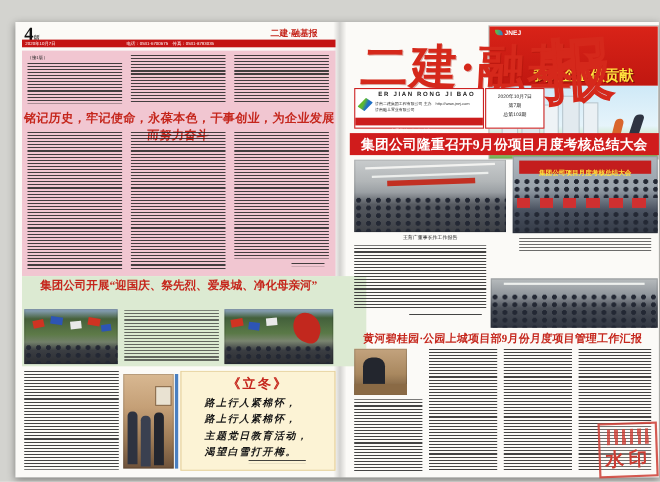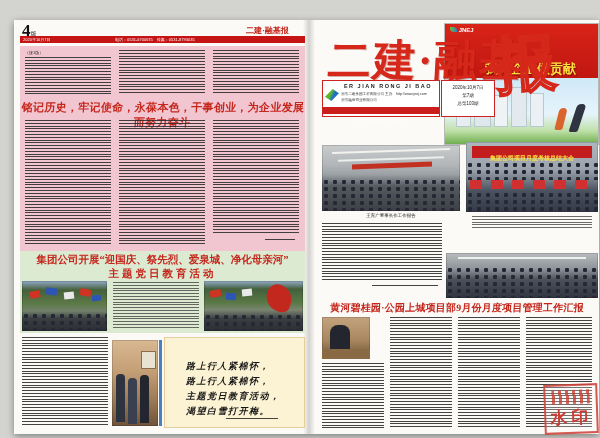--- a/index.html
+++ b/index.html
@@ -38,23 +38,22 @@
     <div class="abs sim" style="left:5px;top:11px;width:86px;height:37px;"></div>
     <div class="abs sim" style="left:99px;top:4px;width:86px;height:44px;"></div>
     <div class="abs sim" style="left:193px;top:4px;width:86px;height:44px;"></div>
     <div class="abs serifB redtxt center" style="left:0;top:54px;width:285px;font-size:11px;letter-spacing:.3px;transform:skewX(-4deg);">铭记历史，牢记使命，永葆本色，干事创业，为企业发展而努力奋斗</div>
     <div class="abs sim" style="left:5px;top:74px;width:86px;height:126px;"></div>
     <div class="abs sim" style="left:99px;top:74px;width:86px;height:126px;"></div>
     <div class="abs sim" style="left:193px;top:74px;width:86px;height:115px;"></div>
     <div class="abs sim" style="left:245px;top:193px;width:30px;height:3px;"></div>
   </div>
 
-  <div class="abs" style="left:6px;top:231px;width:285px;height:82px;background:#dcead2;">
+  <div class="abs" style="left:6px;top:231px;width:285px;height:82px;background:#dcead2;padding-left:28px;">
     <div class="abs serifB redtxt center" style="left:0;top:2px;width:285px;font-size:10.5px;">集团公司开展“迎国庆、祭先烈、爱泉城、净化母亲河”</div>
-    <div class="abs serifB redtxt center" style="left:0;top:16px;width:285px;font-size:10.5px;letter-spacing:3px;">主题党日教育活动</div>
 
     <div class="abs photo" style="left:2px;top:30px;width:85px;height:50px;background:linear-gradient(180deg,#8fa8c6 0%,#46603a 18%,#5d7a48 46%,#72806a 60%,#3a3d42 75%,#2c2e33 100%);">
       <div class="abs" style="left:8px;top:10px;width:10px;height:7px;background:#cf3322;transform:rotate(-12deg);"></div>
       <div class="abs" style="left:24px;top:7px;width:11px;height:7px;background:#2d55b5;transform:rotate(8deg);"></div>
       <div class="abs" style="left:42px;top:11px;width:10px;height:7px;background:#e9e9e9;transform:rotate(-6deg);"></div>
       <div class="abs" style="left:58px;top:8px;width:11px;height:7px;background:#cf3322;transform:rotate(10deg);"></div>
       <div class="abs" style="left:70px;top:14px;width:9px;height:6px;background:#2d55b5;transform:rotate(-8deg);"></div>
       <div class="abs heads" style="left:0;top:32px;width:85px;height:18px;"></div>
     </div>
 
@@ -74,20 +73,21 @@
   <div class="abs photo" style="left:98px;top:320px;width:46px;height:86px;background:linear-gradient(180deg,#d8b892 0%,#c5a077 35%,#9c7a55 70%,#6e523a 100%);">
     <div class="abs" style="left:4px;top:34px;width:9px;height:48px;background:#2e3340;border-radius:4px 4px 0 0;"></div>
     <div class="abs" style="left:16px;top:38px;width:9px;height:46px;background:#3a4050;border-radius:4px 4px 0 0;"></div>
     <div class="abs" style="left:28px;top:35px;width:9px;height:48px;background:#23262f;border-radius:4px 4px 0 0;"></div>
     <div class="abs" style="left:30px;top:12px;width:13px;height:16px;background:#e9e2d2;box-shadow:0 0 0 1px #8a6c4c;"></div>
   </div>
 
   <div class="abs" style="left:145px;top:320px;width:3px;height:86px;background:#4a7fc0;"></div>
 
   <div class="abs" style="left:150px;top:317px;width:141px;height:91px;background:#fcf3d5;box-shadow:0 0 0 1px #e4cf9a inset;">
+    <div class="abs serifB redtxt center" style="left:0;top:4px;width:141px;font-size:12px;letter-spacing:2px;">《立冬》</div>
     <div class="abs serifB" style="left:22px;top:23px;font-size:9px;font-style:italic;letter-spacing:1.5px;color:#161616;">路上行人紧棉怀，</div>
     <div class="abs serifB" style="left:22px;top:38px;font-size:9px;font-style:italic;letter-spacing:1.5px;color:#161616;">路上行人紧棉怀，</div>
     <div class="abs serifB" style="left:22px;top:53px;font-size:9px;font-style:italic;letter-spacing:1.5px;color:#161616;">主题党日教育活动，</div>
     <div class="abs serifB" style="left:22px;top:68px;font-size:9px;font-style:italic;letter-spacing:1.5px;color:#161616;">渴望白雪打开梅。</div>
     <div class="abs sim" style="left:62px;top:81px;width:52px;height:3px;"></div>
   </div>
 </div>
 
 <div class="abs" style="left:308px;top:20px;width:291px;height:414px;">
 
@@ -121,20 +121,23 @@
       <span class="tiny" style="font-size:4px;color:#fff;line-height:7px;">电子信箱：jnejzxb@163.com</span>
     </div>
   </div>
 
   <div class="abs" style="left:133px;top:60px;width:52px;height:35px;background:#fff;border:1px solid #cc2222;">
     <div class="tiny center" style="font-size:4.5px;color:#222;margin-top:4px;">2020年10月7日</div>
     <div class="tiny center" style="font-size:4.5px;color:#222;margin-top:3px;">第7期</div>
     <div class="tiny center" style="font-size:4.5px;color:#222;margin-top:3px;">总第103期</div>
   </div>
 
+  <div class="abs" style="left:10px;top:101px;width:281px;height:20px;background:#d01c1c;">
+    <div class="serifB center" style="font-size:12.5px;color:#fff;line-height:20px;letter-spacing:.2px;">集团公司隆重召开9月份项目月度考核总结大会</div>
+  </div>
 
   <div class="abs photo" style="left:14px;top:125px;width:138px;height:66px;background:linear-gradient(180deg,#c9cccd 0%,#b2b6b8 30%,#9ba0a4 45%,#565a61 62%,#3c3f45 100%);">
     <div class="abs" style="left:10px;top:5px;width:118px;height:2px;background:#f2f2f0;transform:rotate(-2deg);"></div>
     <div class="abs" style="left:16px;top:13px;width:106px;height:2px;background:#eceeec;transform:rotate(-2deg);"></div>
     <div class="abs" style="left:30px;top:18px;width:80px;height:5px;background:#c23022;transform:rotate(-2deg);"></div>
     <div class="abs heads" style="left:0;top:34px;width:138px;height:32px;"></div>
   </div>
   <div class="abs tiny center" style="left:14px;top:193px;width:138px;font-size:4.5px;color:#222;">王育广董事长作工作报告</div>
   <div class="abs sim" style="left:14px;top:203px;width:120px;height:58px;"></div>
   <div class="abs sim" style="left:64px;top:265px;width:66px;height:3px;"></div>

